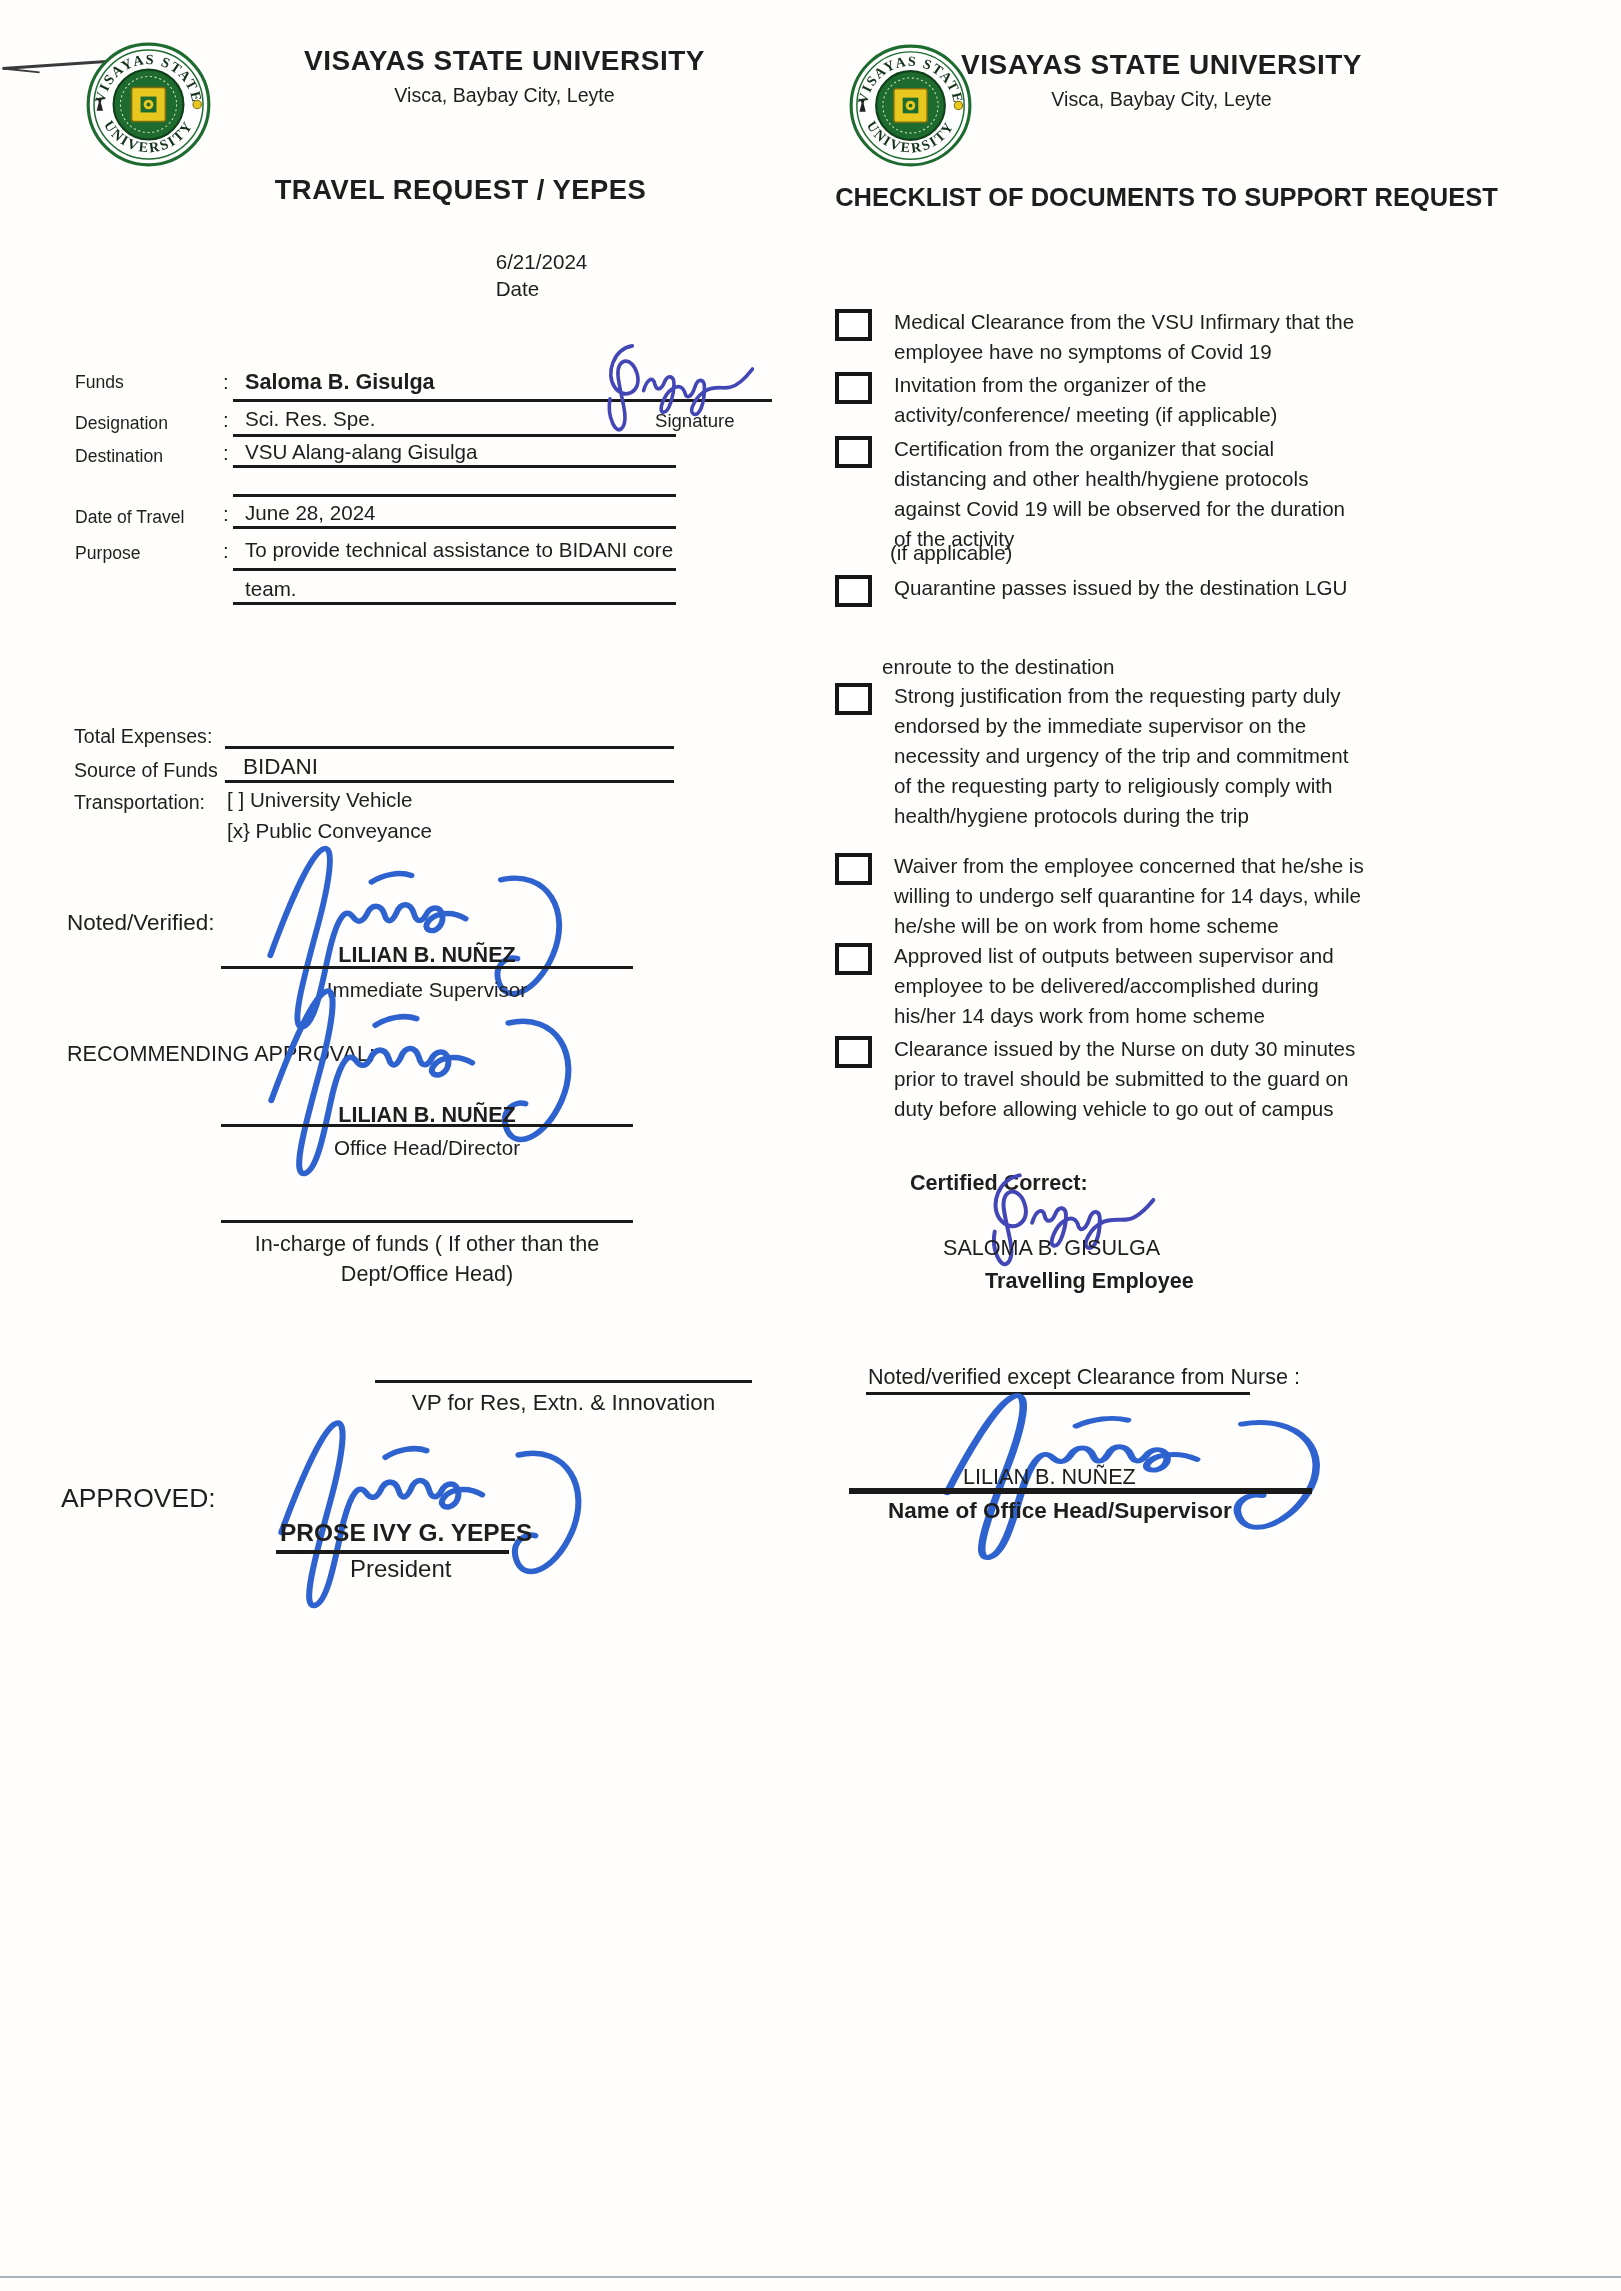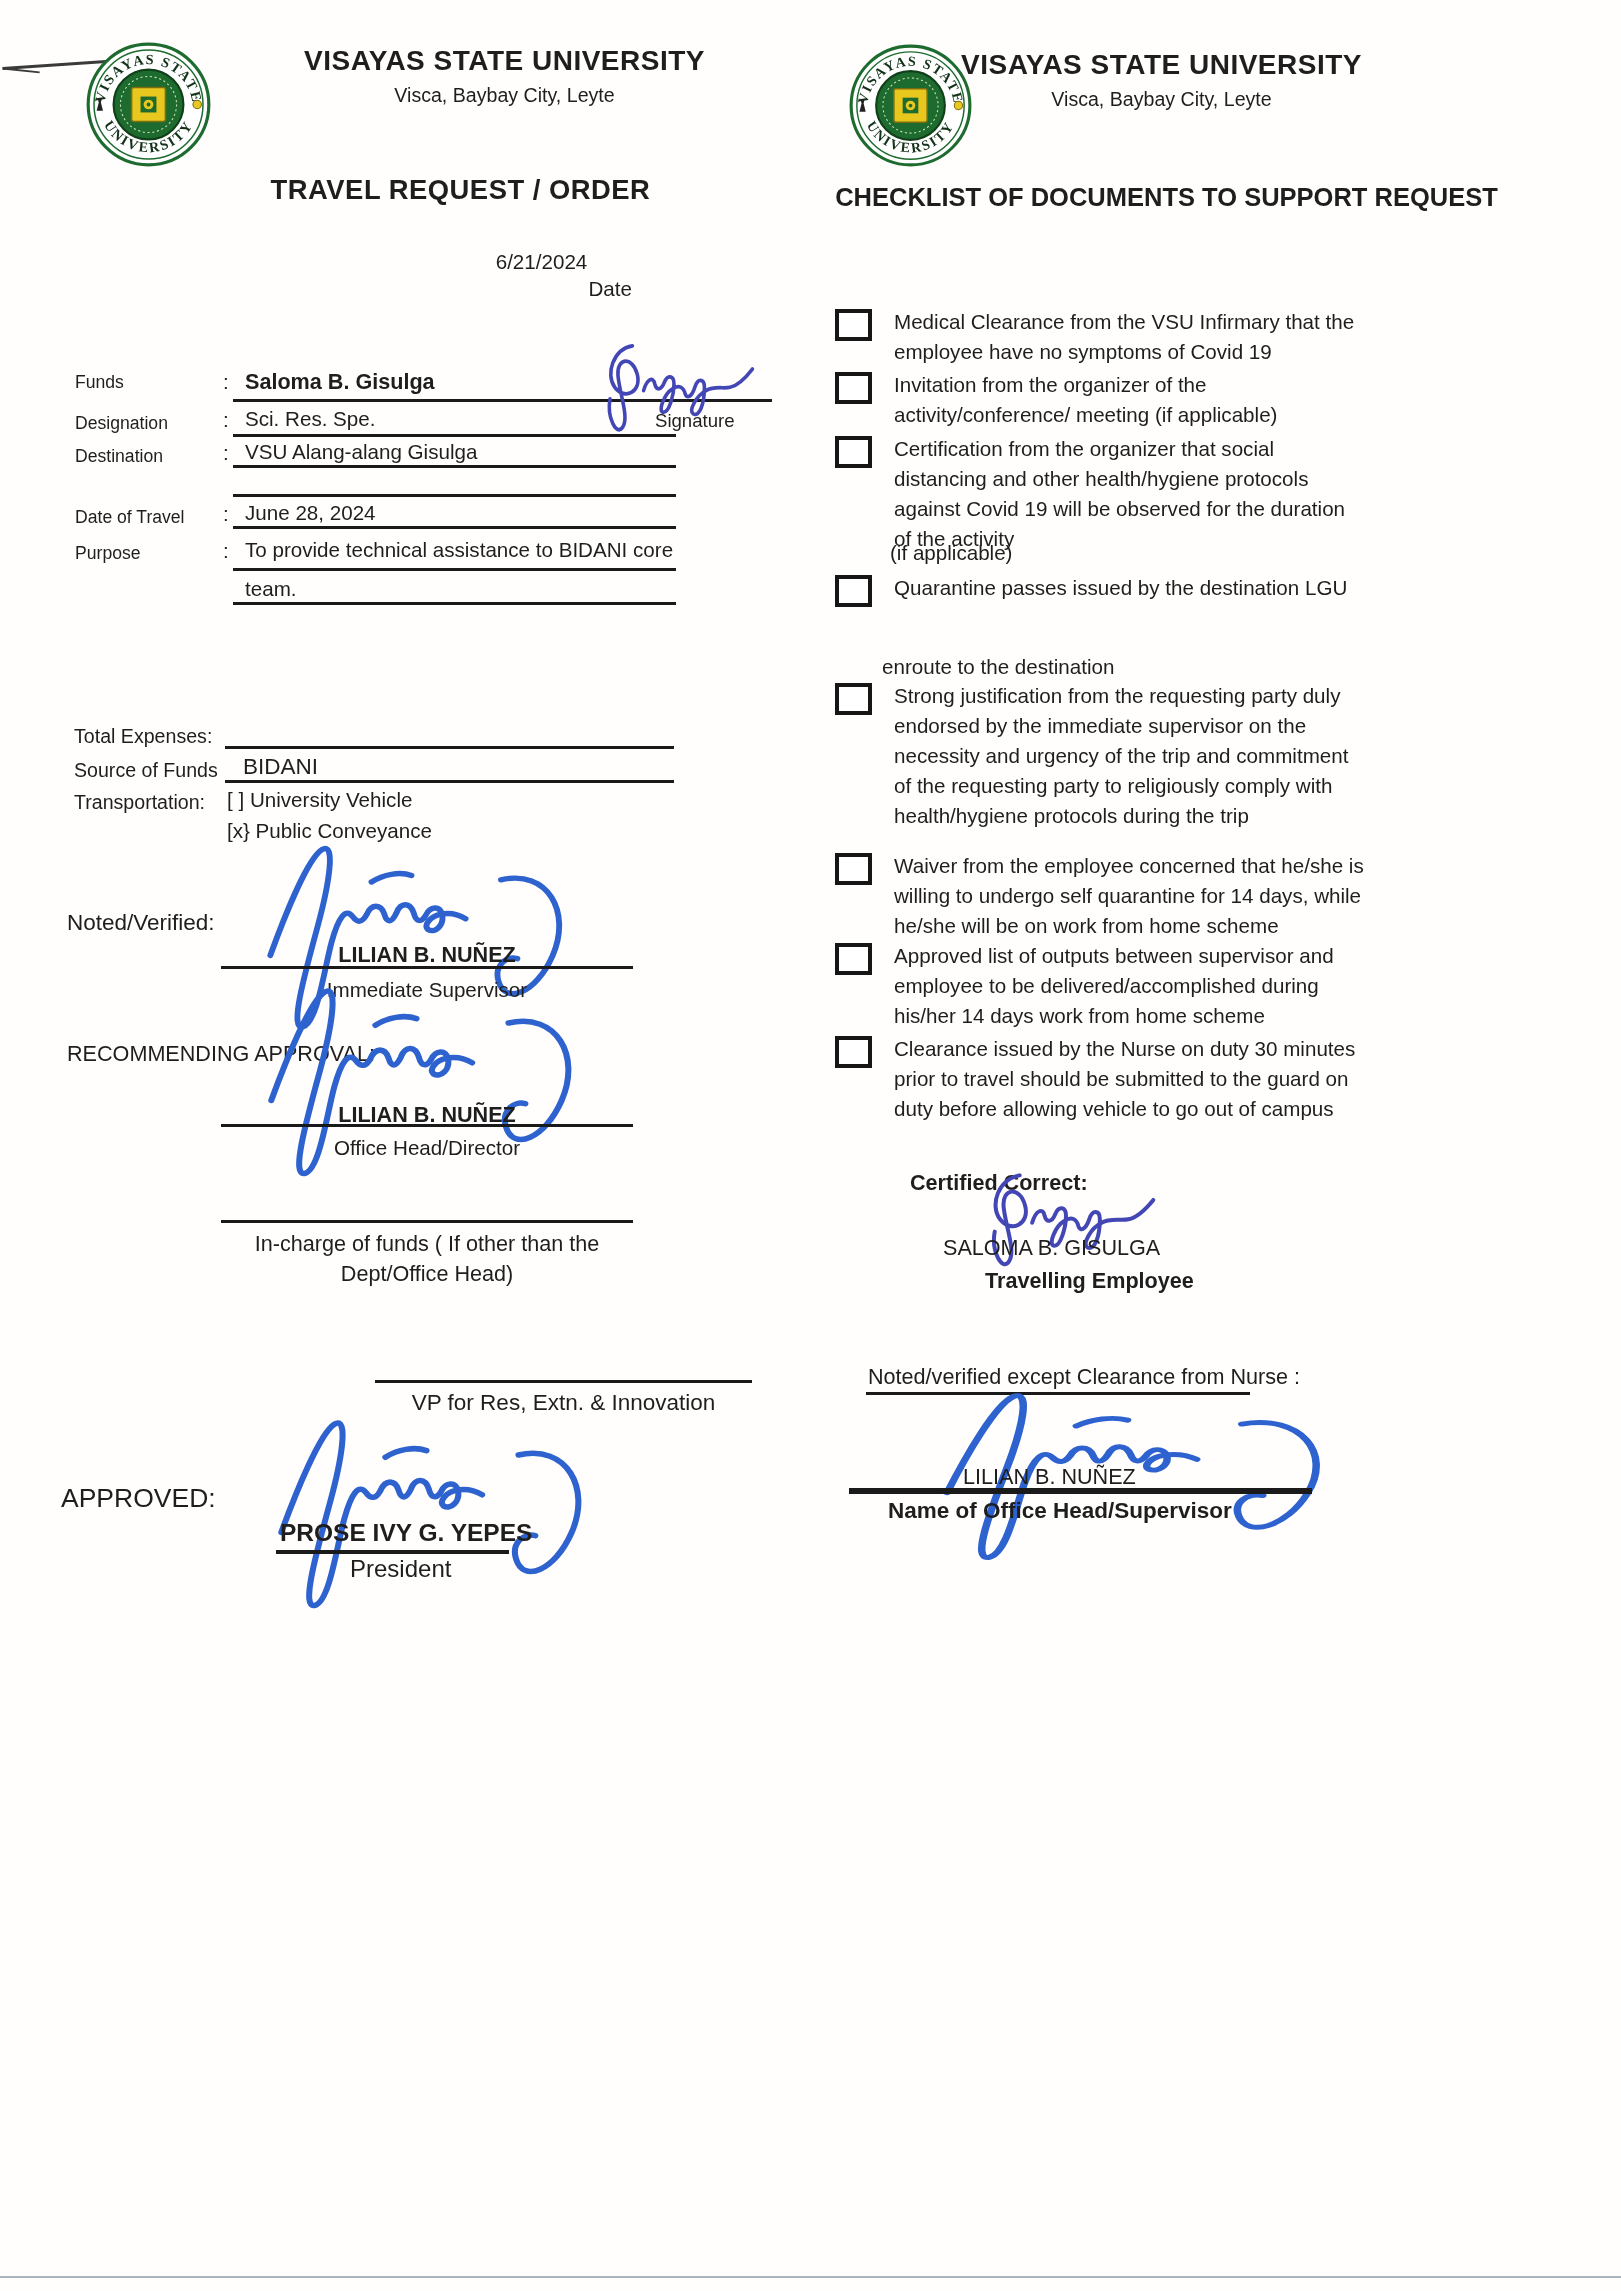--- a/index.html
+++ b/index.html
@@ -70,24 +70,24 @@
     <path d="M2,22 L40,26" stroke="#3a3a3a" stroke-width="2" fill="none"></path>
   </svg>
 
   <svg class="abs" style="left:80px;top:41px" width="137" height="127" viewBox="0 0 120 120">
       <use href="#vsu-seal"></use>
     </svg>
 
   <div class="abs univ" style="left:284px;top:45px;width:441px">VISAYAS STATE UNIVERSITY</div>
   <div class="abs addr" style="left:284px;top:84px;width:441px">Visca, Baybay City, Leyte</div>
 
-  <div class="abs ftitle" style="left:240px;top:174px;width:441px">TRAVEL REQUEST / ORDER</div>
+  <div class="abs ftitle" style="left:240px;top:174px;width:441px">TRAVEL REQUEST / YEPES</div>
 
   <div class="abs val" style="left:451px;top:250px;width:181px;text-align:center">6/21/2024</div>
-  <div class="abs val" style="left:451px;top:277px;width:181px;text-align:right">Date</div>
+  <div class="abs val" style="left:427px;top:277px;width:181px;text-align:center">Date</div>
 
   <div class="abs lbl" style="left:75px;top:372px">Funds</div>
   <div class="abs val" style="left:223px;top:370px">:</div>
   <div class="abs valb" style="left:245px;top:369px">Saloma B. Gisulga</div>
   <div class="rule" style="left:233px;top:399px;width:539px"></div>
 
   <svg class="sig-svg" style="left:586px;top:321px" width="176" height="116" viewBox="0 0 220 140" preserveAspectRatio="none">
       <use href="#sig-gisulga"></use>
     </svg>
   <div class="abs" style="left:655px;top:410px;font-size:18.6px">Signature</div>

